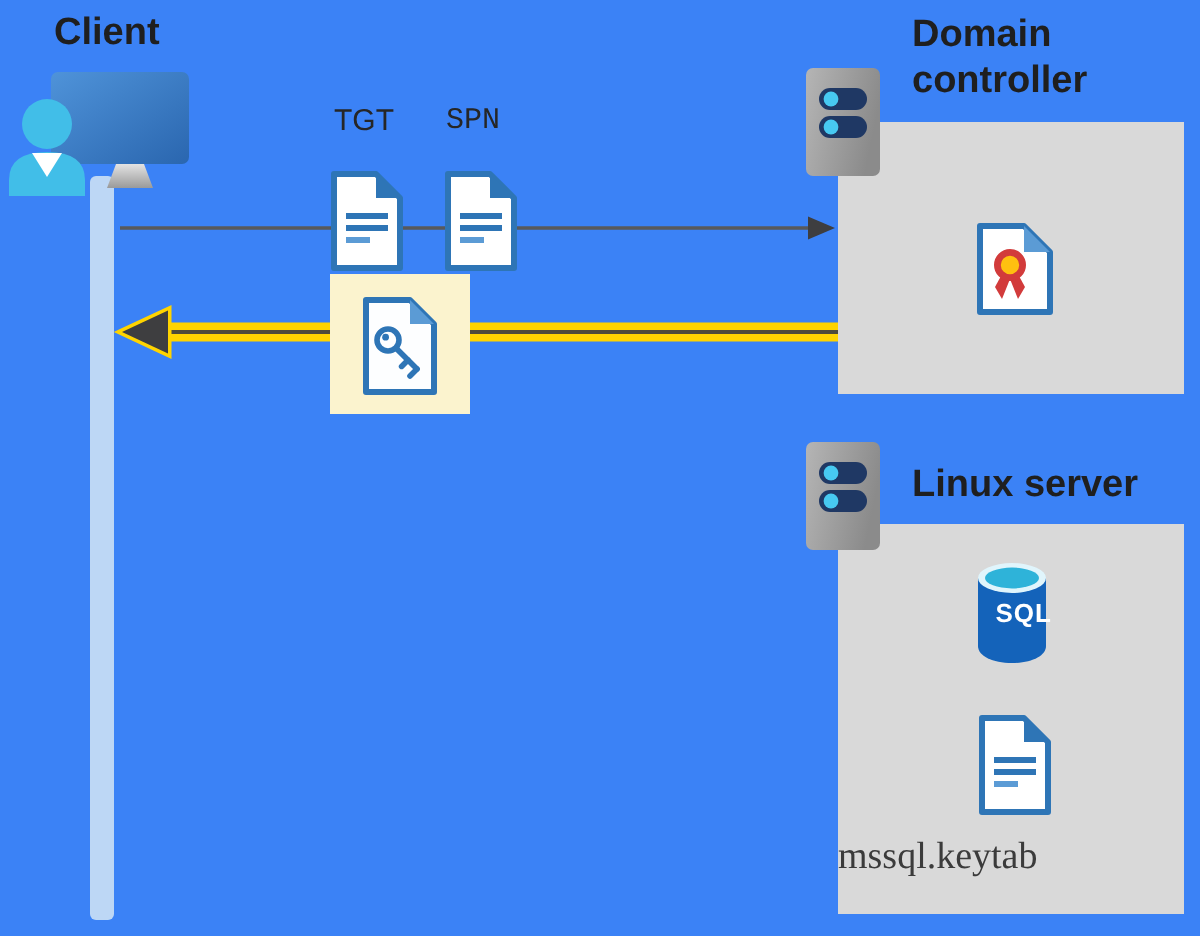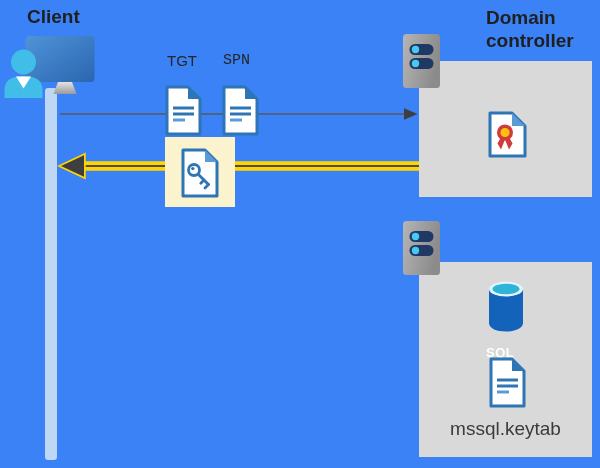--- a/index.html
+++ b/index.html
@@ -9,23 +9,22 @@
   }
   .abs{position:absolute;}
   .heading{font-weight:bold;font-size:19px;color:#1f1f1f;line-height:23px;}
   .ticket-label{font-size:15px;color:#262626;}
   .file-label{font-size:19px;color:#3b3b3b;}
   .panel{background:#d9d9d9;}
   .lifeline{background:#bdd7f5;border-radius:3px;}
   .highlight{background:#fbf3ce;}
   svg{display:block;}
   .sql-text{
-    font-weight:bold;color:#ffffff;font-size:13px;text-align:left;
+    font-weight:bold;color:#ffffff;font-size:13px;text-align:right;
     letter-spacing:0.5px;
-    margin-top:46px;
   }
 </style>
 </head>
 <body>
 
 <div class="canvas">
 
   <div class="abs panel" style="left:419px;top:61px;width:173px;height:136px;"></div>
   <div class="abs panel" style="left:419px;top:262px;width:173px;height:195px;"></div>
 
@@ -103,49 +102,50 @@
           <stop offset="1" stop-color="#8b8b8b"></stop>
       </linearGradient>
     </defs>
     <rect x="1" y="1" width="37" height="54" rx="3.5" fill="url(#srvG)"></rect>
     <rect x="7.5" y="11" width="24" height="11" rx="5.5" fill="#1f3864"></rect>
     <circle cx="13.5" cy="16.5" r="3.7" fill="#47c9f1"></circle>
     <rect x="7.5" y="25" width="24" height="11" rx="5.5" fill="#1f3864"></rect>
     <circle cx="13.5" cy="30.5" r="3.7" fill="#47c9f1"></circle>
   </svg>
 
-  <div class="abs heading" style="left:456px;top:6px;width:110px;margin-left:30px;">Domain controller</div>
+  <div class="abs heading" style="left:456px;top:6px;width:110px;">Domain controller</div>
 
   <svg class="abs" style="left:487px;top:110px;" width="41" height="49" viewBox="0 0 41 49">
     <path d="M3 3 L25 3 L38 16 L38 46 L3 46 Z" fill="#ffffff" stroke="#2e75b6" stroke-width="3" stroke-linejoin="round"></path>
     <polygon points="25,3 25,16 38,16" fill="#5b9bd5"></polygon>
     <path d="M13.5 28 L18 29.5 L14 39.5 L10.5 33.5 Z" fill="#d23b3b"></path>
     <path d="M22.5 28 L18 29.5 L22 39.5 L25.5 33.5 Z" fill="#d23b3b"></path>
     <circle cx="18" cy="22.5" r="6.3" fill="#ffc010" stroke="#d23b3b" stroke-width="3.4"></circle>
   </svg>
 
   <svg class="abs" style="left:402px;top:220px;" width="39" height="56" viewBox="0 0 39 56">
     <rect x="1" y="1" width="37" height="54" rx="3.5" fill="url(#srvG)"></rect>
     <rect x="7.5" y="11" width="24" height="11" rx="5.5" fill="#1f3864"></rect>
     <circle cx="13.5" cy="16.5" r="3.7" fill="#47c9f1"></circle>
     <rect x="7.5" y="25" width="24" height="11" rx="5.5" fill="#1f3864"></rect>
     <circle cx="13.5" cy="30.5" r="3.7" fill="#47c9f1"></circle>
   </svg>
 
+  <div class="abs heading" style="left:456px;top:231px;width:140px;">Linux server</div>
 
   <svg class="abs" style="left:486px;top:280px;" width="40" height="52" viewBox="0 0 40 52">
     <path d="M3 9 L3 43 C3 48 10.2 51.5 20 51.5 C29.8 51.5 37 48 37 43 L37 9 Z" fill="#1463ba"></path>
     <ellipse cx="20" cy="9" rx="17" ry="7.5" fill="#e0f5fc"></ellipse>
     <ellipse cx="20" cy="9" rx="13.5" ry="5.2" fill="#2eb3d9"></ellipse>
   </svg>
   <div class="abs sql-text" style="left:486px;top:299px;width:40px;">SQL</div>
 
   <svg class="abs" style="left:488px;top:356px;" width="39" height="53" viewBox="0 0 39 53">
     <path d="M3 3 L24 3 L36 15 L36 50 L3 50 Z" fill="#ffffff" stroke="#2e75b6" stroke-width="3" stroke-linejoin="round"></path>
     <polygon points="24,3 24,15 36,15" fill="#2e75b6"></polygon>
     <line x1="9" y1="24" x2="30" y2="24" stroke="#2e75b6" stroke-width="3"></line>
     <line x1="9" y1="30" x2="30" y2="30" stroke="#2e75b6" stroke-width="3"></line>
     <line x1="9" y1="36" x2="21" y2="36" stroke="#5b9bd5" stroke-width="3"></line>
   </svg>
 
-  <div class="abs file-label" style="left:419px;top:418px;width:173px;text-align:center;">mssql.keytab</div>
+  <div class="abs file-label" style="left:419px;top:418px;width:173px;font-family:Liberation Serif, serif;">mssql.keytab</div>
 
 </div>
 
 </body></html>

